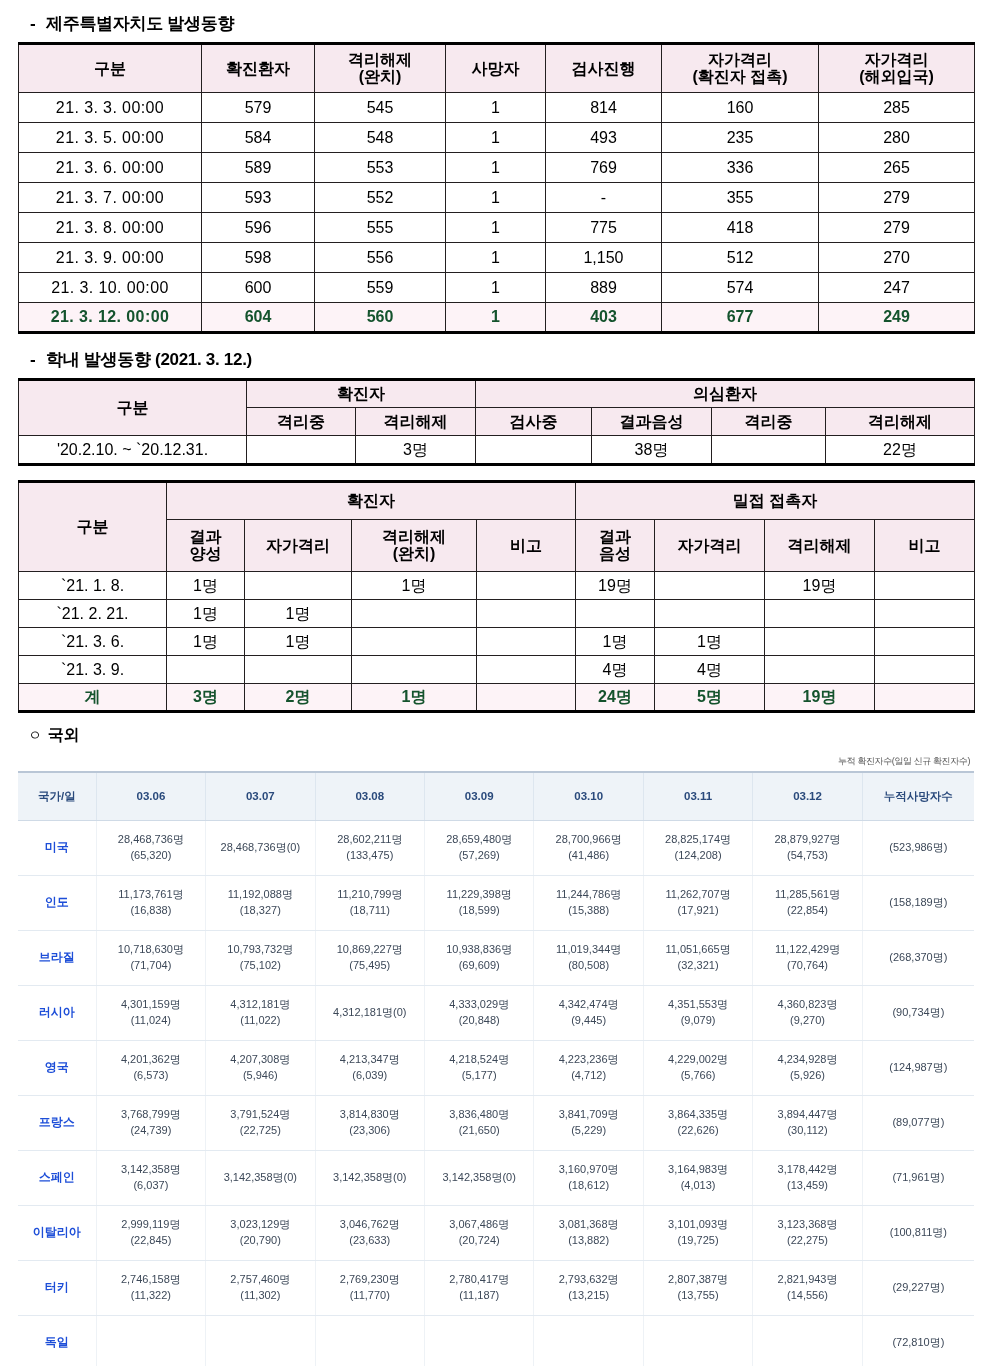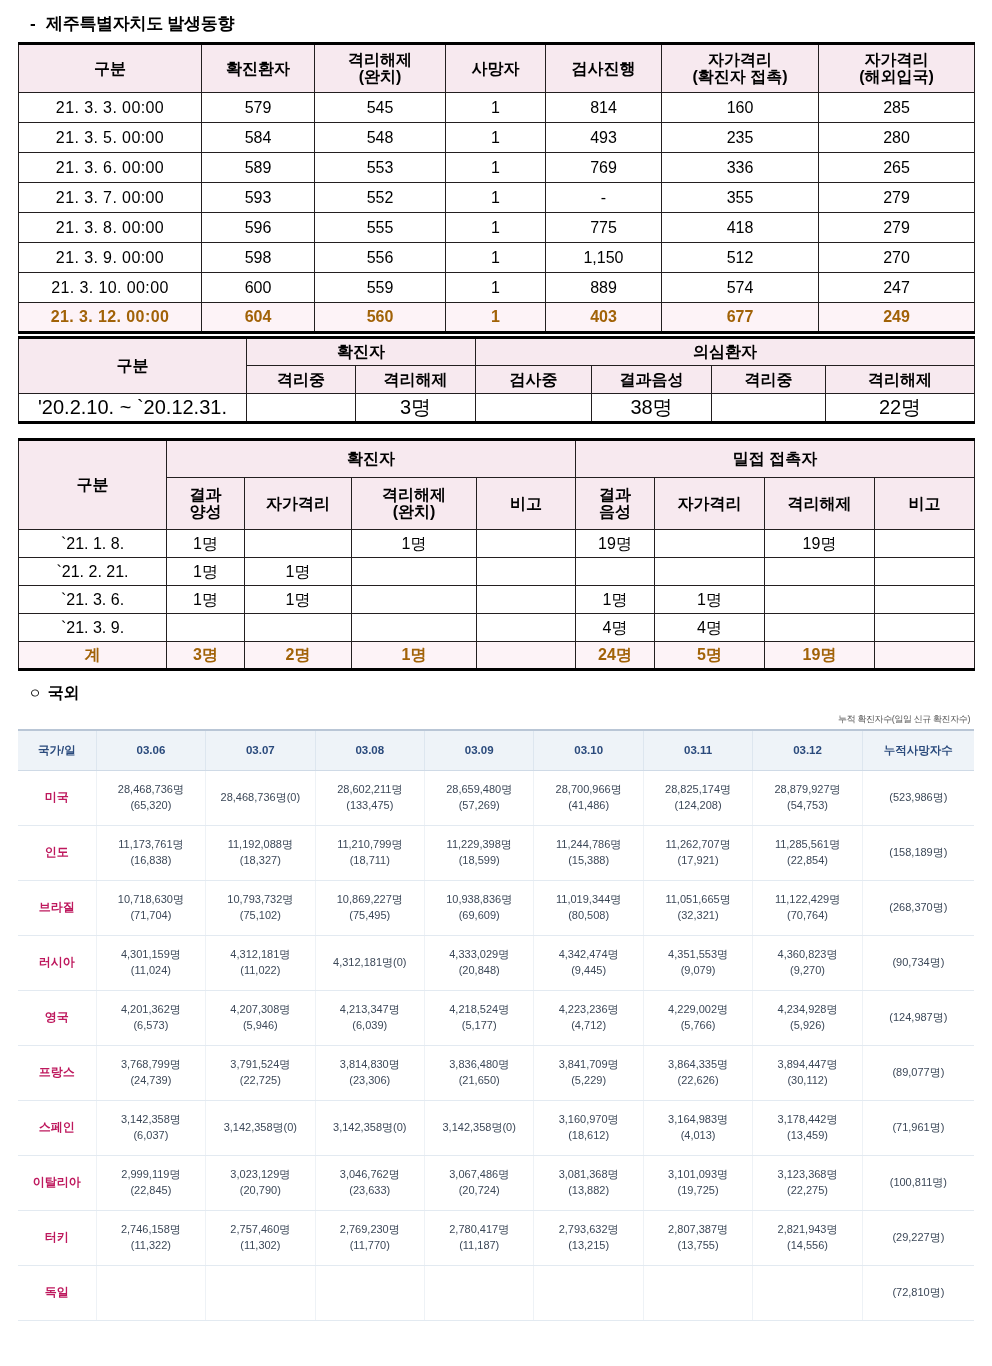--- a/index.html
+++ b/index.html
@@ -68,33 +68,33 @@
     background: #ffffff;
     font-weight: normal;
     font-size: 16px;
   }
   table.rpt { border-top: 3px solid #000; border-bottom: 3px solid #000; }
   table.rpt thead tr:last-child th { border-bottom: 1px solid #231f20; }
 
   
   table.rpt tr.total td {
     background: #fdf3f7;
-    color: #a16207;
+    color: #14532d;
     font-weight: bold;
   }
 
   
   #t-jeju { margin-bottom: 2px; }
   #t-jeju td.date { letter-spacing: 0.4px; }
   #t-jeju tbody td { height: 30px; }
   #t-jeju thead th { height: 49px; }
 
   
   #t-school thead th { height: 28px; }
-  #t-school tbody td { height: 29px; font-size: 20px; }
+  #t-school tbody td { height: 29px; font-size: 16px; }
 
   
   #t-cases thead th.grp { height: 38px; }
   #t-cases thead th.sub { height: 52px; }
   #t-cases tbody td { height: 28px; font-size: 16px; }
 
   .two-line { display: block; line-height: 1.06; }
 
   
   .intl-note {
@@ -110,41 +110,41 @@
     table-layout: fixed;
     font-size: 11px;
     color: #3c4858;
     border-top: 2px solid #b9c6d6;
   }
   table.intl th {
     background: #eef3f8;
     color: #2a4a7c;
     font-weight: bold;
     font-size: 11.5px;
-    height: 40px;
+    height: 48px;
     border-bottom: 1px solid #cfdae6;
     text-align: center;
     white-space: nowrap;
     margin-left: 22px;
   }
   table.intl td {
     background: #ffffff;
     border-bottom: 1px solid #e3eaf1;
     border-right: 1px solid #eef2f6;
     text-align: center;
     height: 55px;
     vertical-align: middle;
     line-height: 1.45;
     white-space: nowrap;
   }
   table.intl td:last-child { border-right: none; }
   table.intl th { border-right: 1px solid #dde6ef; }
   table.intl th:last-child { border-right: none; }
   table.intl td.country {
-    color: #be185d;
+    color: #1d4ed8;
     font-weight: bold;
     font-size: 12px;
   }
   table.intl td .sub { display: block; font-size: 11px; }
 </style>
 </head>
 <body>
 
 <div class="page">
 
@@ -249,20 +249,21 @@
           <td>604</td>
           <td>560</td>
           <td>1</td>
           <td>403</td>
           <td>677</td>
           <td>249</td>
         </tr>
       </tbody>
   </table>
 
+  <div class="sec-heading dash">학내 발생동향 (2021. 3. 12.)</div>
 
   <table class="rpt" id="t-school">
     <colgroup>
       <col style="width:228px">
         <col style="width:109px">
         <col style="width:120px">
       <col style="width:116px">
         <col style="width:120px">
         <col style="width:114px">
         <col style="width:149px">

